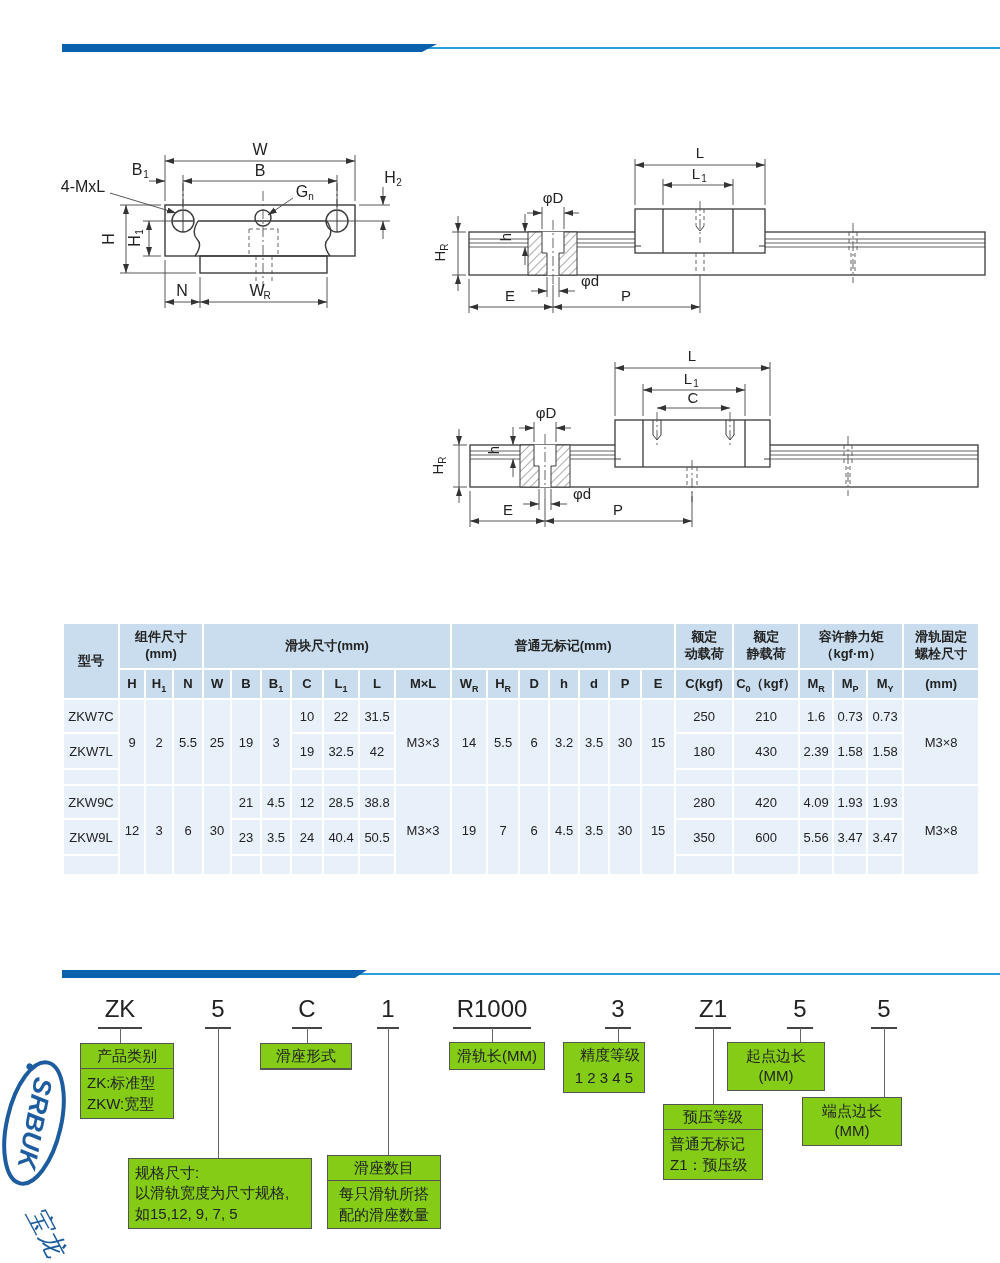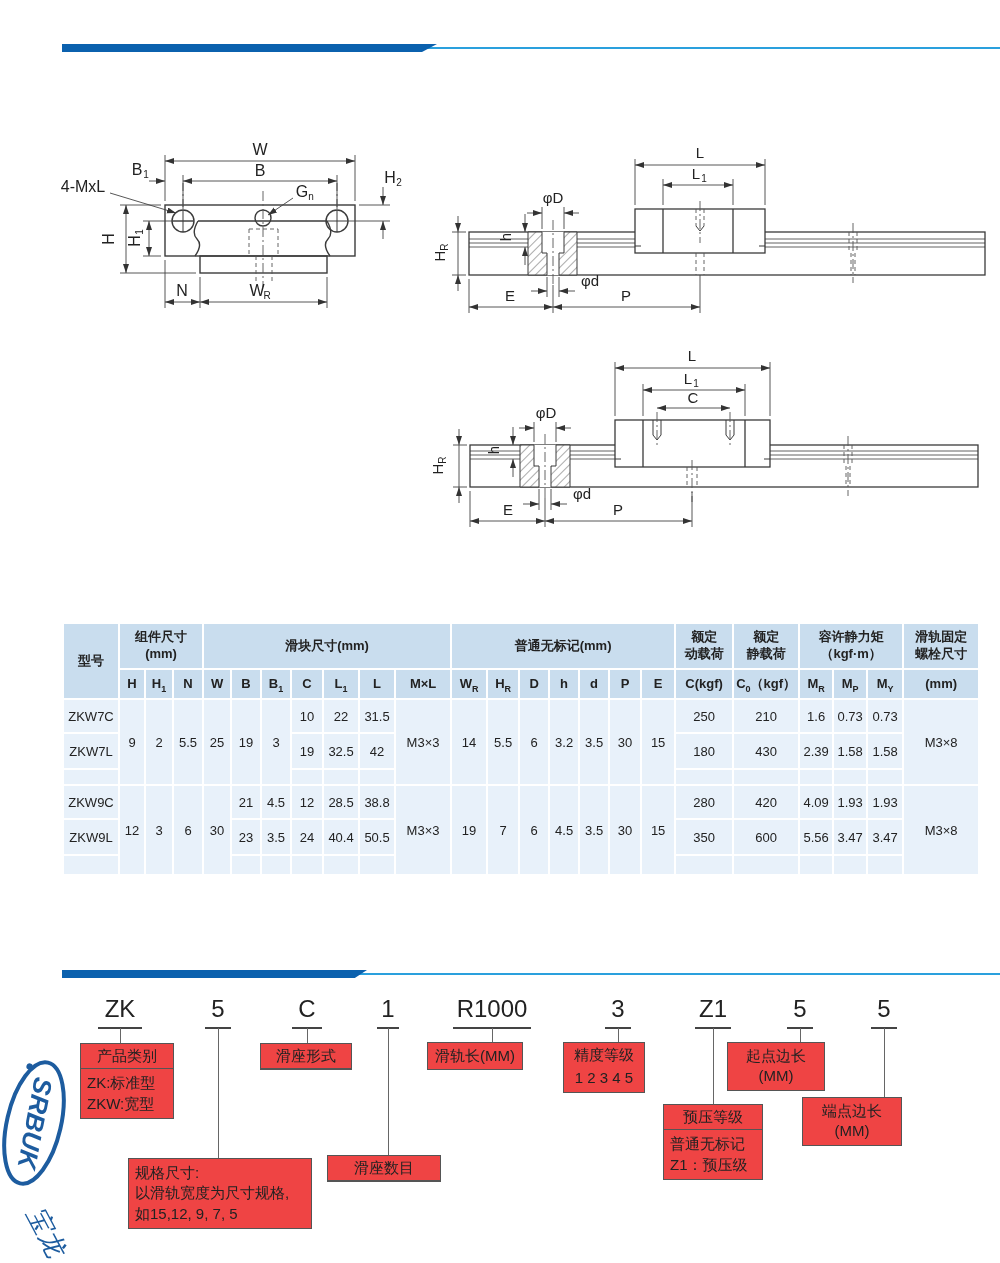--- a/index.html
+++ b/index.html
@@ -13,23 +13,23 @@
   table.dim{border-collapse:collapse;table-layout:fixed;width:916px;}
   table.dim td{border:2px solid #fff;background:#e8f1fa;text-align:center;vertical-align:middle;
        font-size:13px;color:#222;padding:0 1px;white-space:nowrap;overflow:hidden;}
   table.dim td.hd{background:#c9ddee;font-weight:bold;white-space:pre-line;line-height:1.3;}
   table.dim sub{font-size:9px;line-height:0;}
   .note{font-size:13px;color:#222;text-align:right;}
   
   .code{position:absolute;width:120px;text-align:center;font-size:24px;color:#222;white-space:nowrap;}
   .cul{position:absolute;height:2px;background:#444;}
   .vline{position:absolute;width:1px;background:#666;}
-  .cbox{position:absolute;border:1px solid #555;background:#ef4444;font-size:15px;line-height:1.35;color:#222;}
+  .cbox{position:absolute;border:1px solid #555;background:#84cc16;font-size:15px;line-height:1.35;color:#222;}
   .cbox .bh{border-bottom:1px solid #555;text-align:center;padding:2px 4px;}
-  .cbox .bhn{text-align:center;padding:2px 4px 0 4px;}
+  .cbox .bhn{text-align:right;padding:2px 4px 0 4px;}
   .cbox .bb{padding:4px 6px;white-space:pre-line;}
   .cbox .bbc{padding:3px 6px;white-space:pre-line;text-align:center;}
   .drw text{font-family:"Liberation Sans","DejaVu Sans",sans-serif;}
 </style>
 </head>
 <body>
 
 <div id="page">
 
   <div class="abs" style="left:62px;top:44px;width:938px;height:8px">
@@ -468,22 +468,24 @@
     <div class="cbox" style="left:128px;top:1158px;width:182px">
       <div class="bb">规格尺寸:
 以滑轨宽度为尺寸规格,
 如15,12, 9, 7, 5</div>
     </div>
     <div class="cbox" style="left:260px;top:1043px;width:90px">
       <div class="bh">滑座形式</div>
     </div>
     <div class="cbox" style="left:327px;top:1155px;width:112px">
       <div class="bh">滑座数目</div>
-    </div>
-    <div class="cbox" style="left:427px;top:1042px;width:94px">
+      <div class="bbc">每只滑轨所搭
+配的滑座数量</div>
+    </div>
+    <div class="cbox" style="left:449px;top:1042px;width:94px">
       <div class="bbc">滑轨长(MM)</div>
     </div>
     <div class="cbox" style="left:563px;top:1042px;width:80px">
       <div class="bhn">精度等级</div>
       <div class="bbc">1 2 3 4 5</div>
     </div>
     <div class="cbox" style="left:663px;top:1104px;width:98px">
       <div class="bh">预压等级</div>
       <div class="bb">普通无标记
 Z1：预压级</div>

